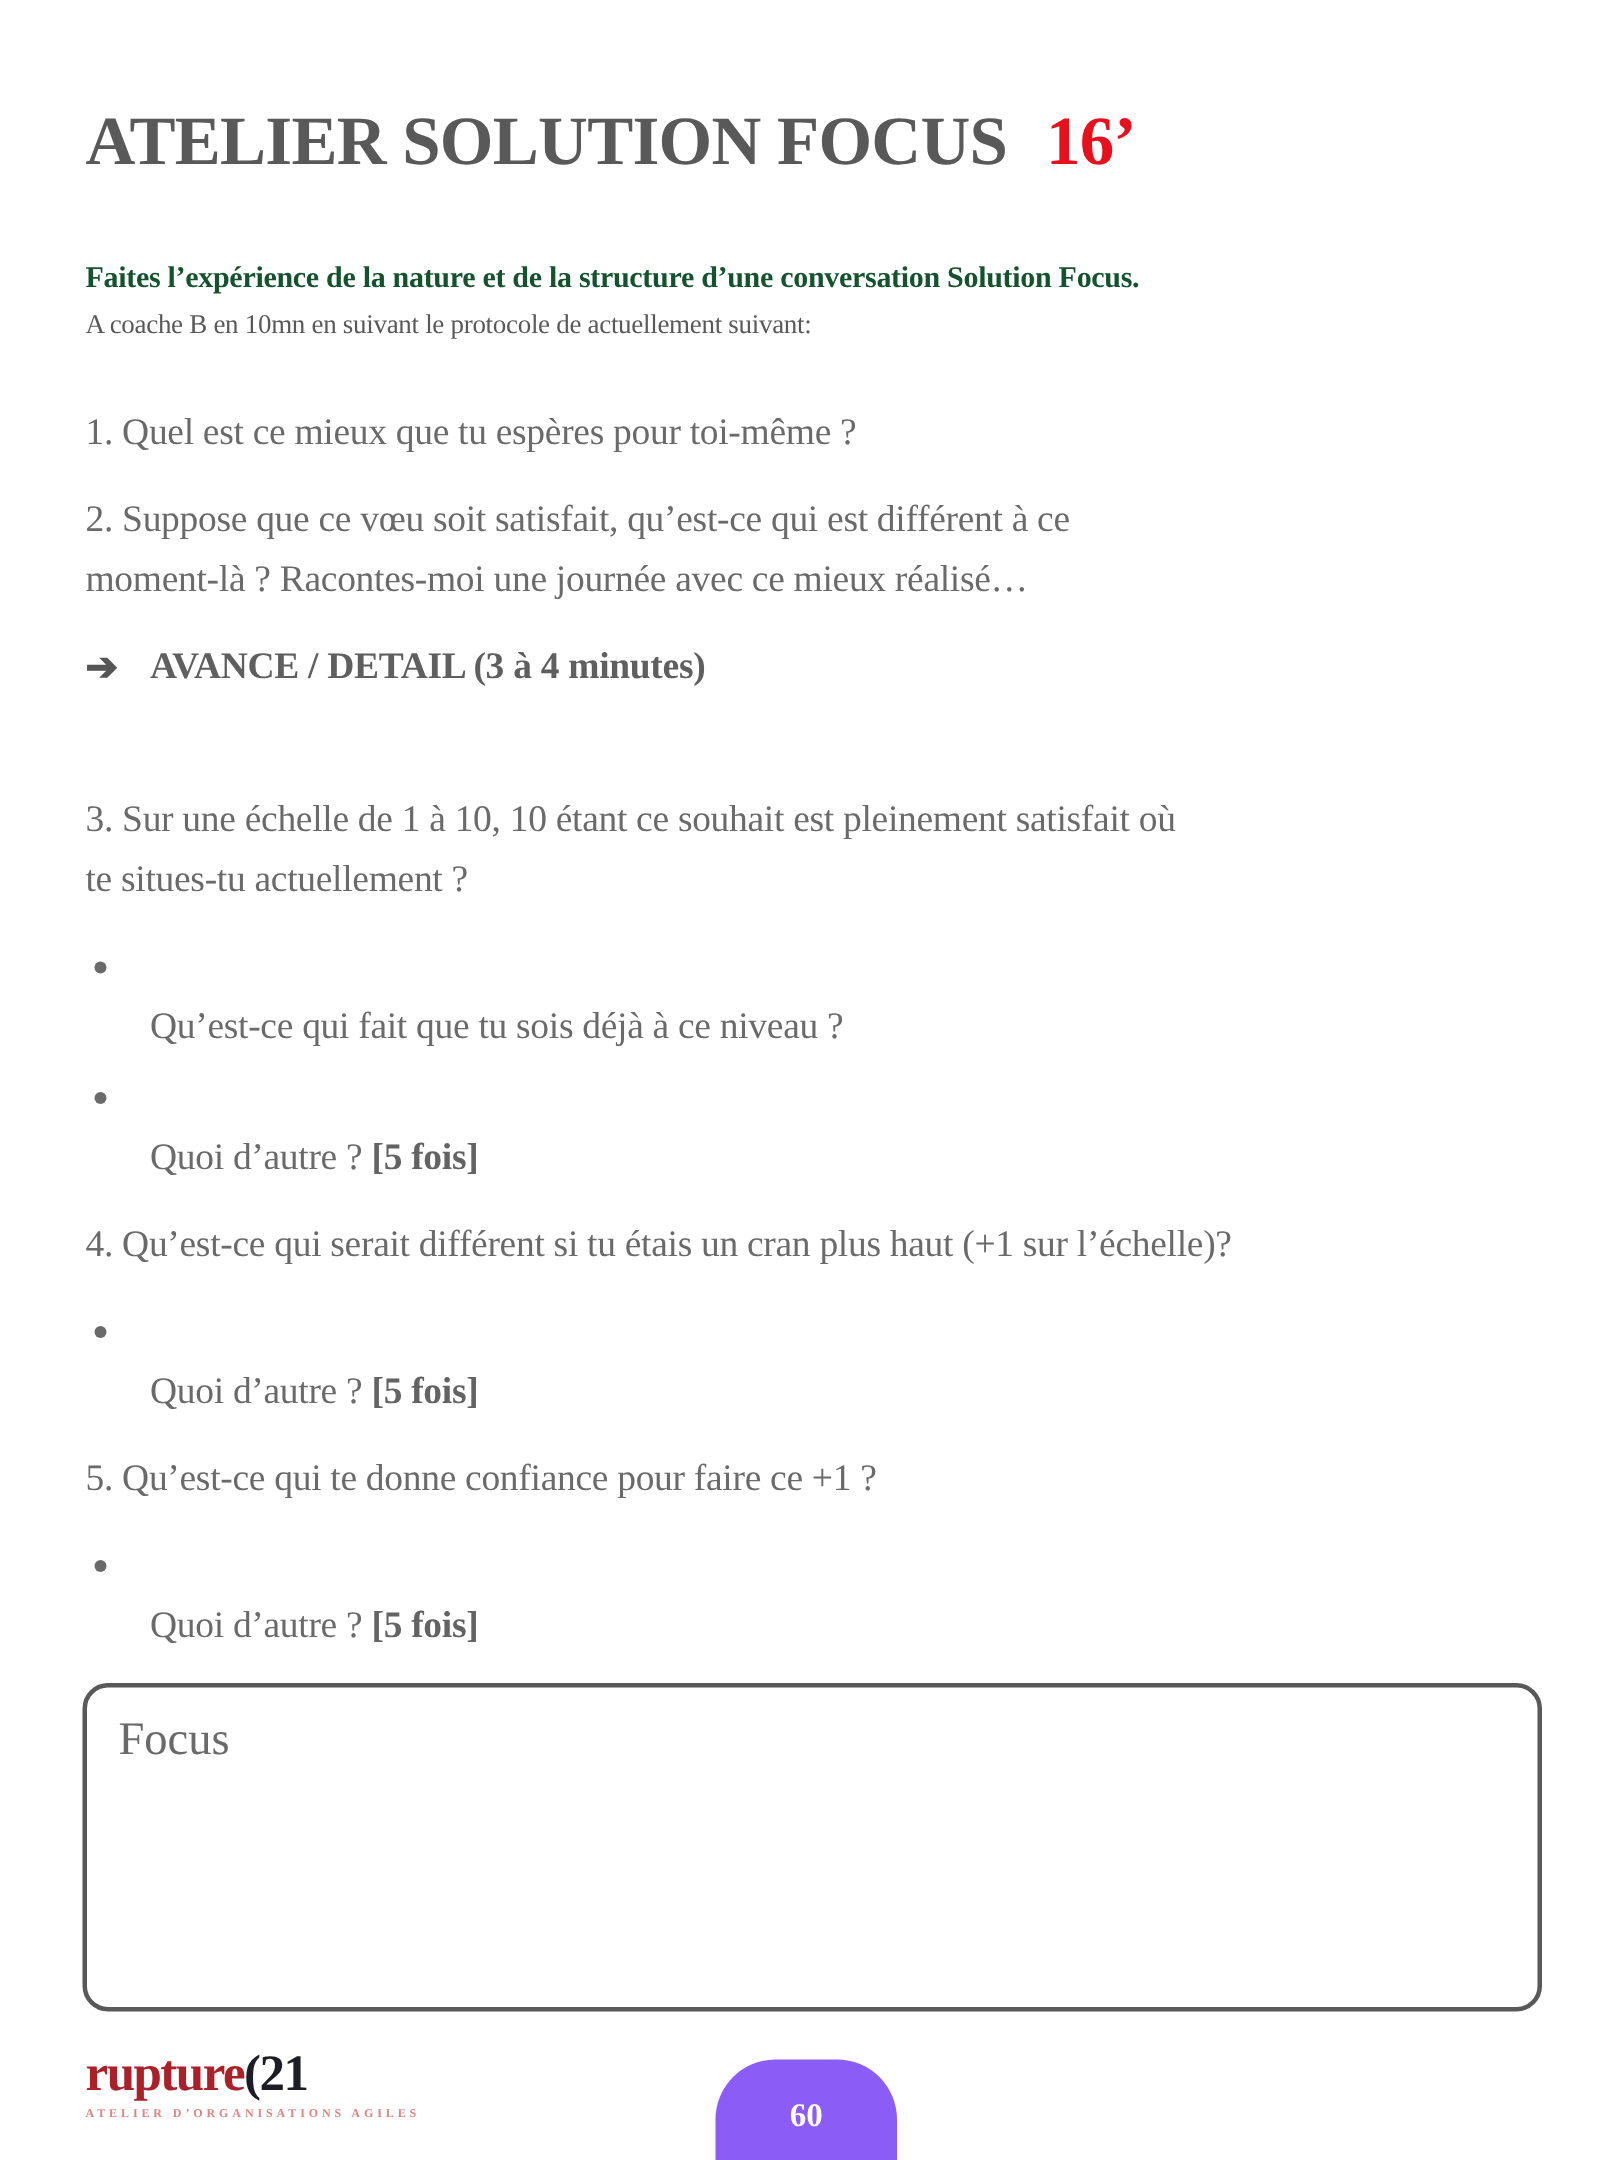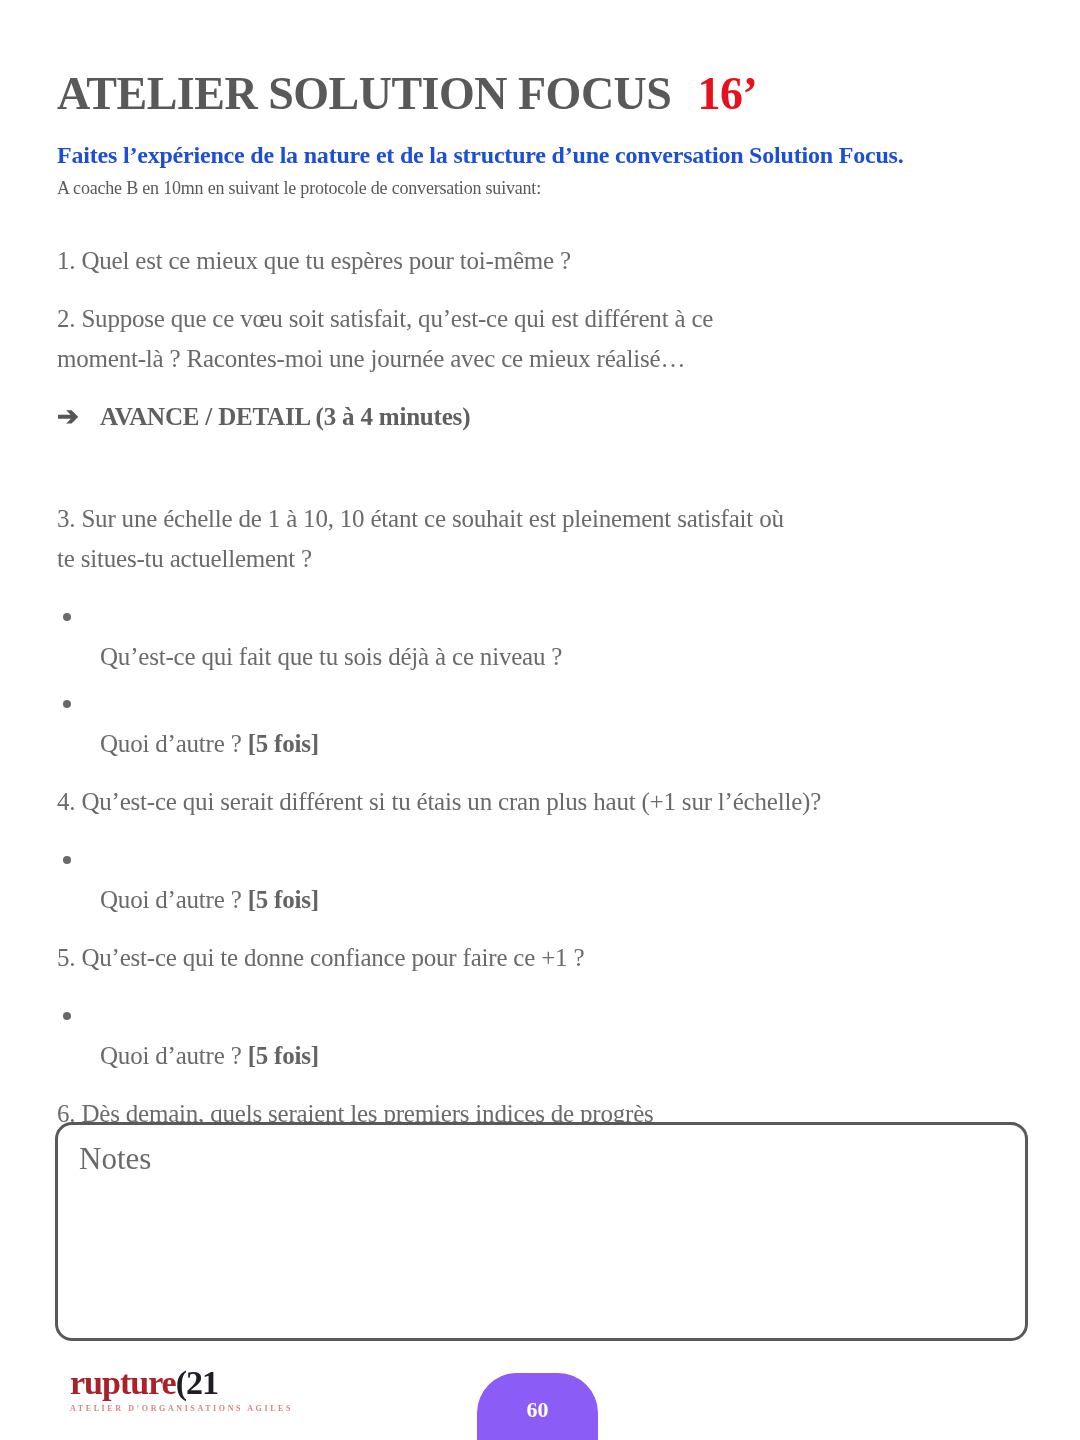--- a/index.html
+++ b/index.html
@@ -16,22 +16,22 @@
   
   h1.title {
     font-size:46px; font-weight:bold; color:#595959;
     letter-spacing:-0.5px; line-height:1.05;
     white-space:nowrap;
   }
   h1.title .duration { color:#e8101d; margin-left:26px; }
 
   
   .intro-red {
-    margin-top:24px;
-    font-size:24px; font-weight:bold; color:#1d4ed8;
+    margin-top:56px;
+    font-size:20px; font-weight:bold; color:#14532d;
     letter-spacing:-0.2px;
   }
   .intro-gray {
     margin-top:9px;
     font-size:18px; color:#595959;
     letter-spacing:-0.2px;
   }
 
   
   .protocol { margin-top:42px; color:#6a6a6a; font-size:25px; letter-spacing:-0.2px; }
@@ -67,21 +67,21 @@
     width:973px; height:219px;
     border:3px solid #595959; border-radius:17px;
     background:#ffffff;
   }
   .notes-label {
     display:block; padding:16px 0 0 21px;
     font-size:31px; color:#6a6a6a;
   }
 
   
-  .logo { position:absolute; left:70px; top:1366px; }
+  .logo { position:absolute; left:57px; top:1366px; }
   .logo-line { font-size:34px; font-weight:bold; letter-spacing:-1px; line-height:1; white-space:nowrap; }
   .logo-main { color:#ab2129; }
   .logo-paren { color:#1d1d28; }
   .logo-tagline {
     display:block; margin-top:4px;
     font-size:8px; font-weight:bold; letter-spacing:2.6px;
     color:#d98585; white-space:nowrap;
   }
 
   
@@ -99,21 +99,21 @@
 </style>
 </head>
 <body>
 
 <div class="page">
   <div class="content">
 
     <h1 class="title"><span>ATELIER SOLUTION FOCUS</span><span class="duration">16’</span></h1>
 
     <p class="intro-red">Faites l’expérience de la nature et de la structure d’une conversation Solution Focus.</p>
-    <p class="intro-gray">A coache B en 10mn en suivant le protocole de conversation suivant:</p>
+    <p class="intro-gray">A coache B en 10mn en suivant le protocole de actuellement suivant:</p>
 
     <div class="protocol">
 
       <p class="q">1. Quel est ce mieux que tu espères  pour toi-même ?</p>
 
       <p class="q">2. Suppose que ce vœu soit satisfait, qu’est-ce qui est différent à ce
 moment-là ? Racontes-moi une journée avec ce mieux réalisé…</p>
 
       <div class="arrow-row">
         <span class="arrow-glyph">➔</span>
@@ -144,21 +144,21 @@
         <span class="dot"></span><span>Quoi d’autre ? </span><span class="bseg-bold">[5 fois]</span>
       </div>
 
       <p class="q">6. Dès demain, quels seraient les premiers indices de progrès
 vers ce +1 ?</p>
 
     </div>
   </div>
 
   <div class="notes-box">
-    <span class="notes-label">Notes</span>
+    <span class="notes-label">Focus</span>
   </div>
 
   <div class="logo">
     <div class="logo-line"><span class="logo-main">rupture</span><span class="logo-paren">(21</span></div>
     <span class="logo-tagline">ATELIER D’ORGANISATIONS AGILES</span>
   </div>
 
   <div class="page-badge">
     <span>60</span>
   </div>

